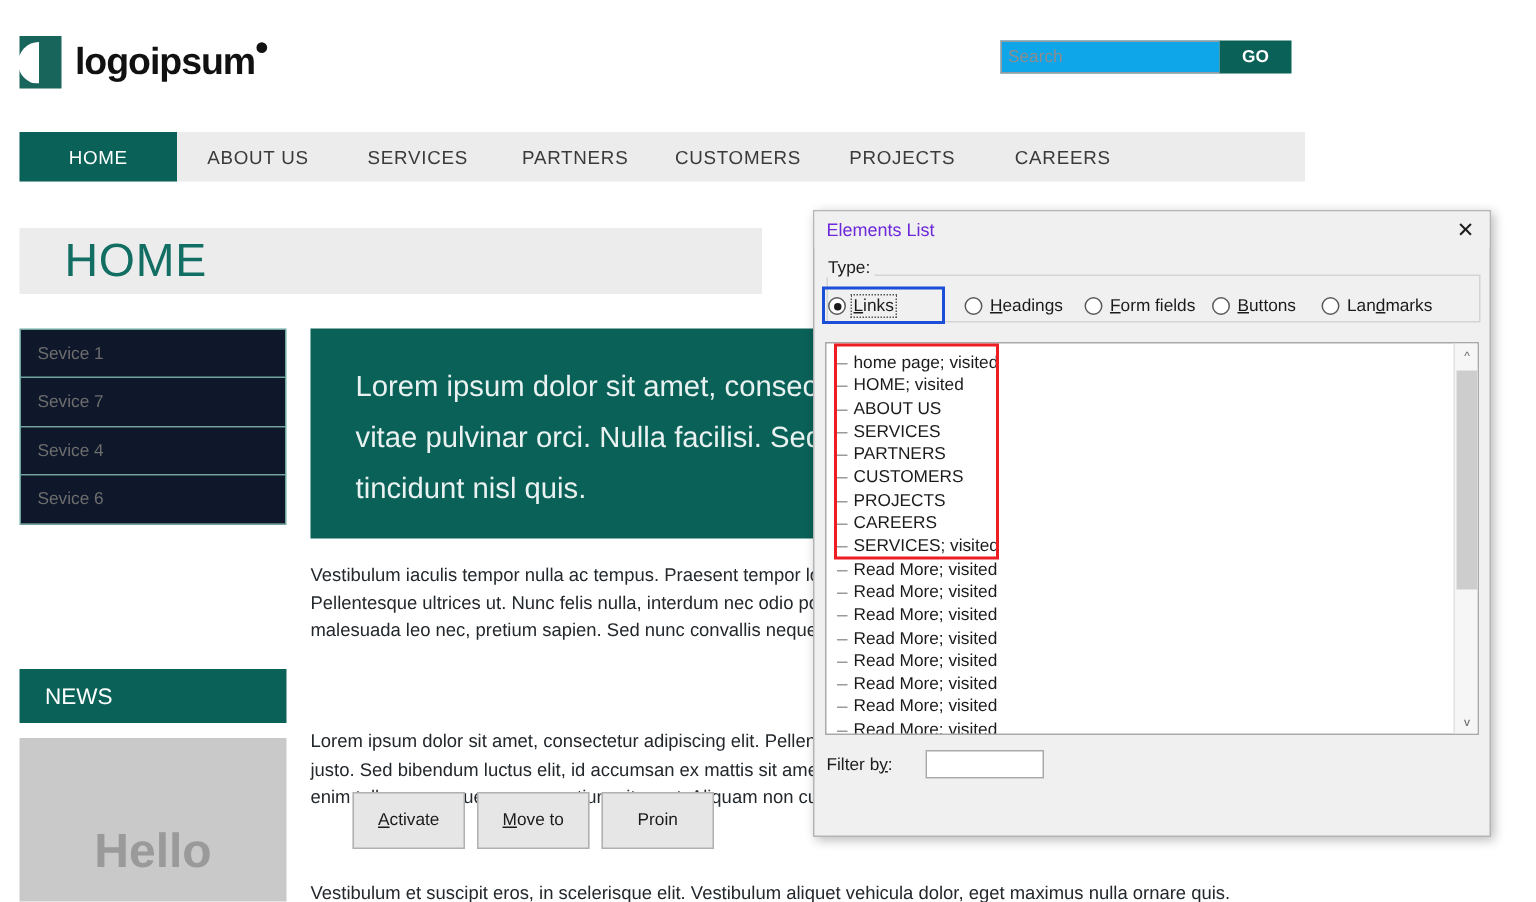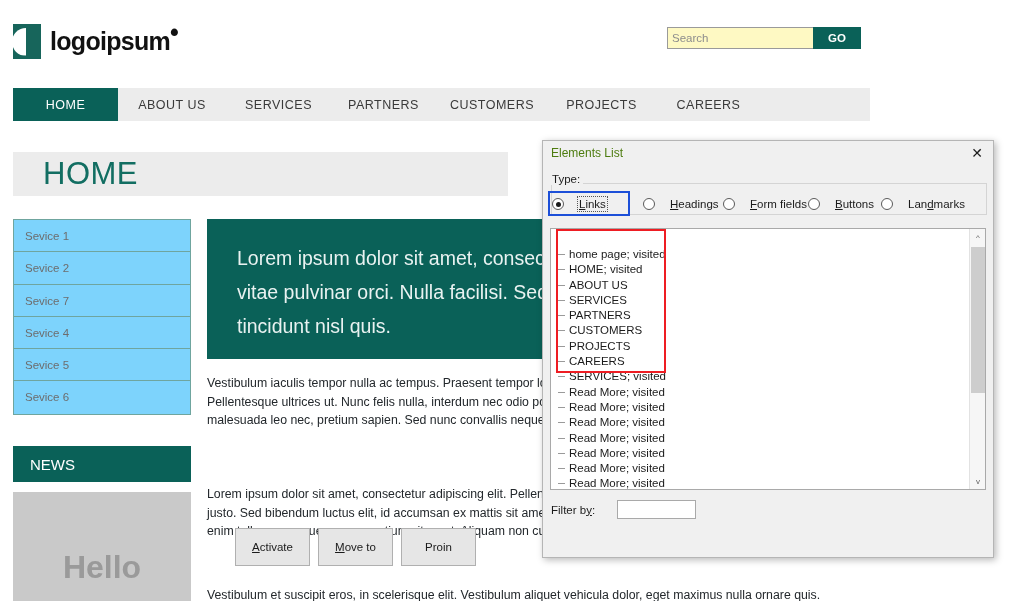--- a/index.html
+++ b/index.html
@@ -19,21 +19,21 @@
   .logo-wrap { position: absolute; left: 13px; top: 24px; display: flex; align-items: center; gap: 9px; }
   .logo-mark { width: 28px; height: 35px; position: relative; }
   .logo-mark .sq { position: absolute; inset: 0; background: #17655B; }
   .logo-mark .dot { position: absolute; left: -1px; top: 3.5px; width: 28px; height: 28px; border-radius: 50%; background: #ffffff; clip-path: inset(0 50% 0 0); }
   .logo-text { font-size: 25px; font-weight: 700; color: #111; letter-spacing: -0.7px; text-align: center; }
   .logo-text .reg { font-size: 25px; vertical-align: super; line-height: 0; }
 
   .search-box { position: absolute; right: 163px; top: 27px; display: flex; height: 22px; }
   .search-input {
     width: 146px; height: 22px; border: 1px solid #9a9a9a; border-right: none;
-    font-size: 11.5px; padding: 0 4px; color: #333; outline: none; background:#fef9c3;
+    font-size: 11.5px; padding: 0 4px; color: #333; outline: none; background:#0ea5e9;
     font-family: "Liberation Sans", sans-serif;
   }
   .search-input::placeholder { color: #8d8d8d; }
   .search-go {
     width: 48px; height: 22px; background: #0A6158; color: #fff; border: none;
     font-size: 11.5px; font-weight: 700; cursor: pointer;
     font-family: "Liberation Sans", sans-serif;
   }
 
   
@@ -50,21 +50,21 @@
   .title-band .ttl {
     position: absolute; left: 30px; top: 50%; transform: translateY(-50%);
     font-size: 31px; color: #126E62; font-weight: 400; letter-spacing: .5px;
   }
 
   
   .services { position: absolute; left: 13px; top: 219px; width: 178px; border: 1px solid #6FA59E; background:#F4F9F9; }
   .service-item {
     height: 32.3px; line-height: 32.3px; padding-left: 11px;
     font-size: 11.5px; color: #6d6d6d; border-bottom: 1px solid #6FA59E;
-    cursor: pointer; background: #7dd3fc;
+    cursor: pointer; background: #0f172a;
   }
   .service-item:last-child { border-bottom: none; }
 
   .news-head {
     position: absolute; left: 13px; top: 446px; width: 178px; height: 36px;
     background: #0A6158; color: #fff; font-size: 15px; display: flex; align-items: center; padding-left: 17px;
   }
   .news-img {
     position: absolute; left: 13px; top: 492px; width: 178px; height: 109px;
     background: #c9c9c9; display: flex; align-items: center; justify-content: center;
@@ -86,38 +86,38 @@
   .p3 { top: 586px; }
 
   
   .dialog {
     position: absolute; left: 542px; top: 140px; width: 452px; height: 418px;
     background: #f0f0f0; border: 1px solid #b5b5b5;
     box-shadow: 2px 2px 7px rgba(0,0,0,.28);
     font-family: "Liberation Sans", sans-serif;
   }
   .dlg-titlebar { height: 24px; position: relative; background: #f0f0f0; }
-  .dlg-title { position: absolute; left: 8px; top: 5px; font-size: 12px; color: #4d7c0f; }
+  .dlg-title { position: absolute; left: 8px; top: 5px; font-size: 12px; color: #6d28d9; }
   .dlg-close {
     position: absolute; right: 0; top: 0; width: 32px; height: 24px;
     display: flex; align-items: center; justify-content: center;
     font-size: 14px; color: #1b1b1b; cursor: pointer; line-height: 1;
   }
 
   .group {
     position: absolute; left: 8px; top: 42px; width: 436px; height: 32px;
     border: 1px solid #d4d4d4;
   }
   .legend {
     position: absolute; left: 549px; top: 173px; background: #f0f0f0;
     font-size: 11.5px; color: #1b1b1b; padding: 0 3px;
   }
   .radio-row { position: absolute; left: 548px; top: 195px; width: 440px; height: 18px; }
   .radio {
-    position: absolute; display: flex; align-items: center; gap: 15px;
+    position: absolute; display: flex; align-items: center; gap: 5px;
     font-size: 11.5px; color: #1b1b1b; cursor: pointer; height: 18px; white-space: nowrap;
   }
   .rbtn {
     width: 12px; height: 12px; border-radius: 50%;
     border: 1px solid #5a5a5a; background: #fff; position: relative; flex: 0 0 auto;
   }
   .radio.checked .rbtn::after {
     content: ""; position: absolute; left: 2.5px; top: 2.5px;
     width: 5px; height: 5px; border-radius: 50%; background: #1b1b1b;
   }
@@ -126,21 +126,21 @@
 
   .focus-box {
     position: absolute; left: 548px; top: 191px; width: 82px; height: 25px;
     border: 2px solid #1c4fd8; pointer-events: none;
   }
 
   .listbox {
     position: absolute; left: 550px; top: 228px; width: 436px; height: 262px;
     background: #fff; border: 1px solid #a9a9a9; overflow: hidden;
   }
-  .list-items { position: absolute; left: 0; top: 0; width: 415px; padding: 18px 0 0 4px; }
+  .list-items { position: absolute; left: 0; top: 0; width: 415px; padding: 6px 0 0 4px; }
   .list-item {
     height: 15.3px; line-height: 15.3px; font-size: 11.5px; color: #1b1b1b;
     padding-left: 14px; position: relative; cursor: pointer; white-space: nowrap;
   }
   .list-item::before {
     content: ""; position: absolute; left: 3px; top: 7px; width: 7px; height: 1px; background: #9a9a9a;
   }
 
   .vscroll {
     position: absolute; right: 0; top: 0; width: 16px; height: 260px; background: #f6f6f6;
@@ -210,24 +210,22 @@
     <div class="nav-item" style="width:107px">PROJECTS</div>
     <div class="nav-item" style="width:107px">CAREERS</div>
   </div>
 
   <div class="title-band">
     <div class="ttl">HOME</div>
   </div>
 
   <div class="services">
     <div class="service-item">Sevice 1</div>
-    <div class="service-item">Sevice 2</div>
     <div class="service-item">Sevice 7</div>
     <div class="service-item">Sevice 4</div>
-    <div class="service-item">Sevice 5</div>
     <div class="service-item">Sevice 6</div>
   </div>
 
   <div class="news-head">NEWS</div>
   <div class="news-img">
     <span class="hello">Hello</span>
   </div>
 
   <div class="hero">Lorem ipsum dolor sit amet, consectetur adipiscing elit. Vestibulum vitae pulvinar orci. Nulla facilisi. Sed volutpat pretium. Quisque tincidunt nisl quis.</div>
 

